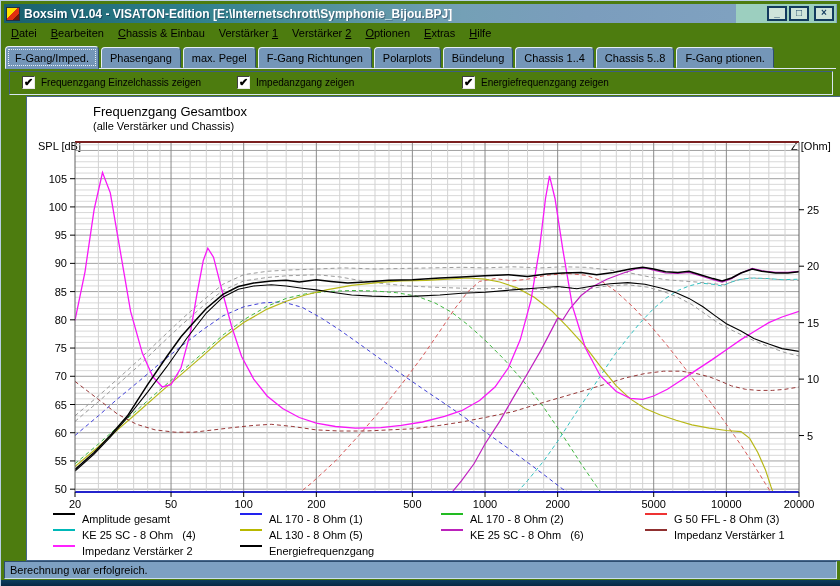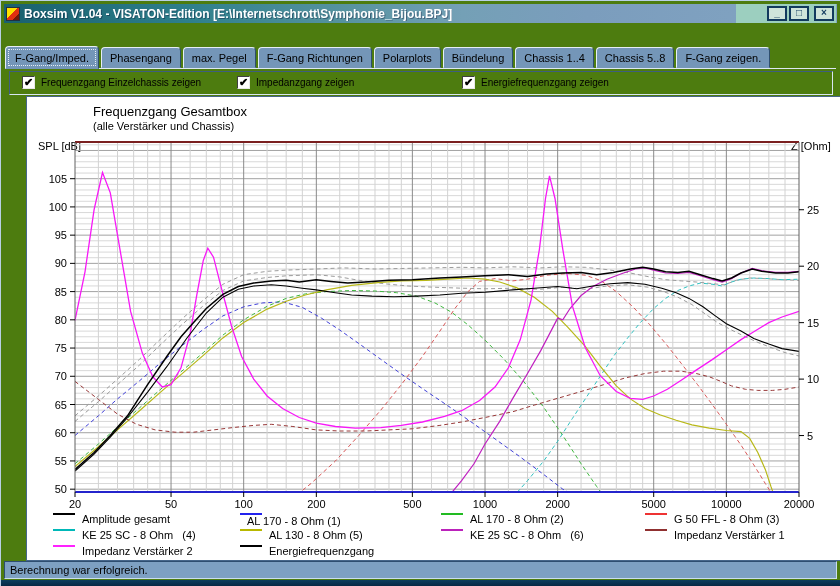--- a/index.html
+++ b/index.html
@@ -67,31 +67,41 @@
   <div class="titlebar">
     <span class="app-icon"></span>
     <span class="title-text">Boxsim V1.04 - VISATON-Edition [E:\Internetschrott\Symphonie_Bijou.BPJ]</span>
     <div class="btnpanel">
       <div class="winbtn">_</div>
       <div class="winbtn">□</div>
       <div class="winbtn close">×</div>
     </div>
   </div>
 
+  <div class="menubar" id="menubar">
+      <span class="menu-item"><u>D</u>atei</span>
+      <span class="menu-item"><u>B</u>earbeiten</span>
+      <span class="menu-item"><u>C</u>hassis &amp; Einbau</span>
+      <span class="menu-item">Verstärker <u>1</u></span>
+      <span class="menu-item">Verstärker <u>2</u></span>
+      <span class="menu-item"><u>O</u>ptionen</span>
+      <span class="menu-item"><u>E</u>xtras</span>
+      <span class="menu-item"><u>H</u>ilfe</span>
+    </div>
 
   <div class="tabbar" id="tabbar">
       <span class="tab active">F-Gang/Imped.</span>
       <span class="tab">Phasengang</span>
       <span class="tab">max. Pegel</span>
       <span class="tab">F-Gang Richtungen</span>
       <span class="tab">Polarplots</span>
       <span class="tab">Bündelung</span>
       <span class="tab">Chassis 1..4</span>
       <span class="tab">Chassis 5..8</span>
-      <span class="tab">F-Gang zeigen.</span>
+      <span class="tab">F-Gang ptionen.</span>
     </div>
 
   <div class="optpanel" id="optpanel">
       <span class="chk" style="left: 12px;">
         <span class="chkbox">✔</span>
         <span class="chklabel">Frequenzgang Einzelchassis zeigen</span>
       </span>
       <span class="chk" style="left: 227px;">
         <span class="chkbox">✔</span>
         <span class="chklabel">Impedanzgang zeigen</span>
@@ -288,21 +298,21 @@
         <line x1="699.3514277130926" y1="395" x2="699.3514277130926" y2="400" stroke="#000" stroke-width="1"></line>
         <text x="699.3514277130926" y="411" text-anchor="middle" font-size="11" font-family="&quot;Liberation Sans&quot;,sans-serif" fill="#000">10000</text>
         <line x1="772" y1="395" x2="772" y2="400" stroke="#000" stroke-width="1"></line>
         <text x="772" y="411" text-anchor="middle" font-size="11" font-family="&quot;Liberation Sans&quot;,sans-serif" fill="#000">20000</text>
       </svg>
     <div id="legend">
         <div class="legend-item" style="left: 26px; top: 416px;">
           <span class="legend-chip" style="background: rgb(0, 0, 0);"></span>
           <span class="legend-label">Amplitude gesamt</span>
         </div>
-        <div class="legend-item" style="left: 213px; top: 416px; flex-direction: column;">
+        <div class="legend-item" style="left: 213px; top: 416px;">
           <span class="legend-chip" style="background: rgb(34, 34, 238);"></span>
           <span class="legend-label">AL 170 - 8 Ohm (1)</span>
         </div>
         <div class="legend-item" style="left: 414px; top: 416px;">
           <span class="legend-chip" style="background: rgb(34, 187, 34);"></span>
           <span class="legend-label">AL 170 - 8 Ohm (2)</span>
         </div>
         <div class="legend-item" style="left: 618px; top: 416px;">
           <span class="legend-chip" style="background: rgb(238, 51, 51);"></span>
           <span class="legend-label">G 50 FFL - 8 Ohm (3)</span>

